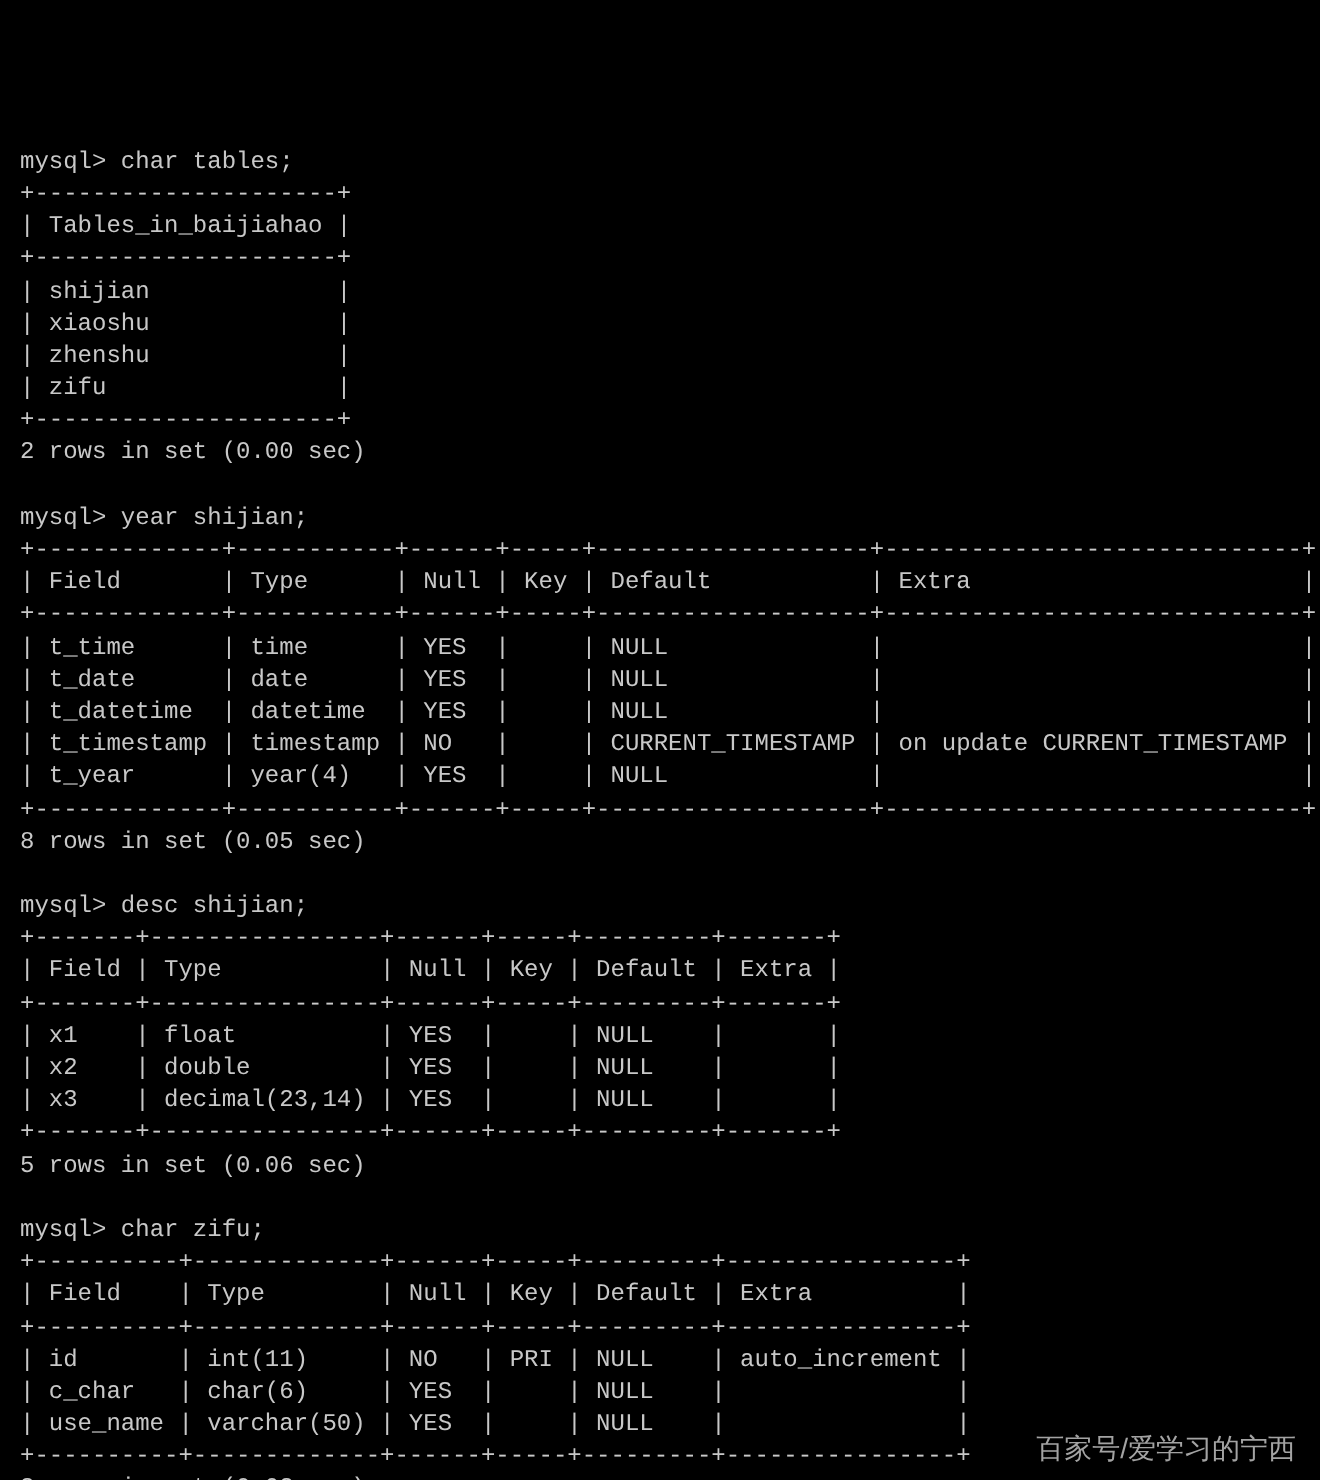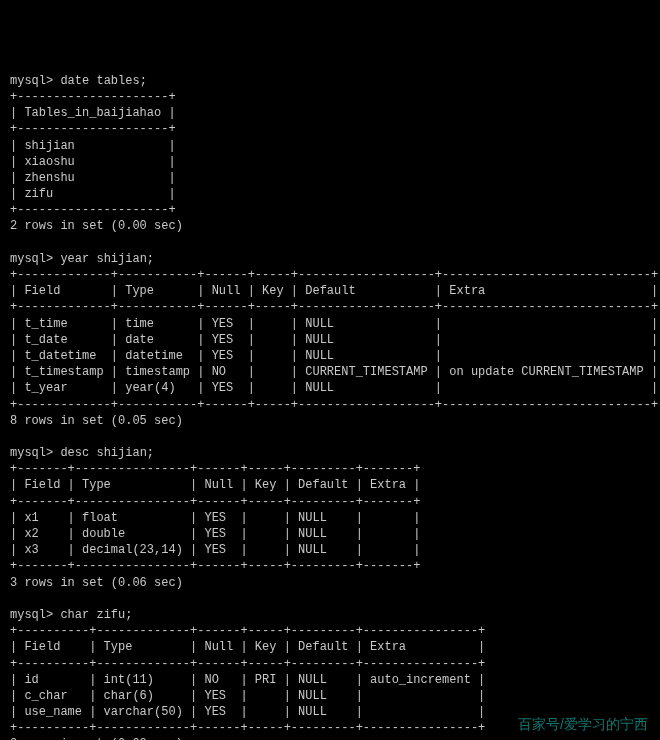--- a/index.html
+++ b/index.html
@@ -13,33 +13,33 @@
       height: 740px;
       padding: 8px 10px;
       white-space: pre;
       position: relative;
       overflow: hidden;
     }
     .watermark {
       position: absolute;
       bottom: 6px;
       right: 12px;
-      color: #0f766e;
+      color: #a3a3a3;
       font-family: "Microsoft YaHei", sans-serif;
       font-size: 14px;
       white-space: nowrap;
     }
     .block { white-space: pre; }
   </style>
 </head>
 <body>
 
 
 
-<div class="block"><span><span>mysql&gt;</span> <span>date tables;</span></span>
+<div class="block"><span><span>mysql&gt;</span> <span>char tables;</span></span>
 <span id="tables-list">+---------------------+
 | Tables_in_baijiahao |
 +---------------------+
 | shijian             |
 | xiaoshu             |
 | zhenshu             |
 | zifu                |
 +---------------------+</span>
 <span>2 rows in set (0.00 sec)</span>
 
@@ -56,21 +56,21 @@
 <span>8 rows in set (0.05 sec)</span>
 
 <span><span>mysql&gt;</span> <span>desc shijian;</span></span>
 <span id="xiaoshu-tbl">+-------+----------------+------+-----+---------+-------+
 | Field | Type           | Null | Key | Default | Extra |
 +-------+----------------+------+-----+---------+-------+
 | x1    | float          | YES  |     | NULL    |       |
 | x2    | double         | YES  |     | NULL    |       |
 | x3    | decimal(23,14) | YES  |     | NULL    |       |
 +-------+----------------+------+-----+---------+-------+</span>
-<span>3 rows in set (0.06 sec)</span>
+<span>5 rows in set (0.06 sec)</span>
 
 <span><span>mysql&gt;</span> <span>char zifu;</span></span>
 <span id="zifu-tbl">+----------+-------------+------+-----+---------+----------------+
 | Field    | Type        | Null | Key | Default | Extra          |
 +----------+-------------+------+-----+---------+----------------+
 | id       | int(11)     | NO   | PRI | NULL    | auto_increment |
 | c_char   | char(6)     | YES  |     | NULL    |                |
 | use_name | varchar(50) | YES  |     | NULL    |                |
 +----------+-------------+------+-----+---------+----------------+</span>
 <span>3 rows in set (0.02 sec)</span>

